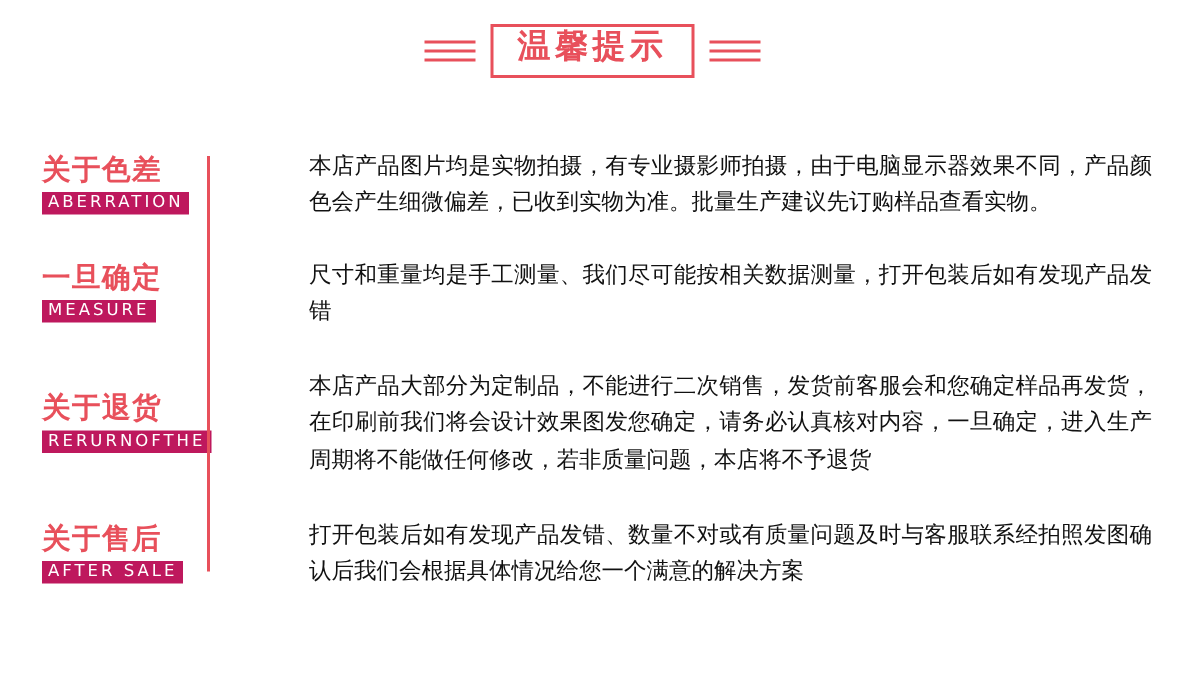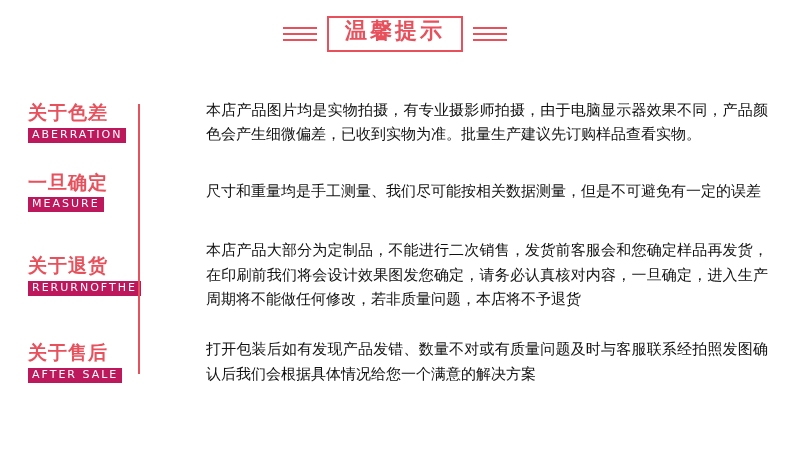--- a/index.html
+++ b/index.html
@@ -184,21 +184,21 @@
         <div class="body-text">本店产品图片均是实物拍摄，有专业摄影师拍摄，由于电脑显示器效果不同，产品颜色会产生细微偏差，已收到实物为准。批量生产建议先订购样品查看实物。</div>
       </div>
     </div>
 
     <div class="row row-size">
       <div class="label-cell">
         <div class="label-cn">一旦确定</div>
         <div class="label-en">MEASURE</div>
       </div>
       <div class="text-cell">
-        <div class="body-text">尺寸和重量均是手工测量、我们尽可能按相关数据测量，但是不可避免有一定的误差</div>
+        <div class="body-text">尺寸和重量均是手工测量、我们尽可能按相关数据测量，打开包装后如有发现产品发错</div>
       </div>
     </div>
 
     <div class="row row-return">
       <div class="label-cell">
         <div class="label-cn">关于退货</div>
         <div class="label-en">RERURNOFTHE</div>
       </div>
       <div class="text-cell">
         <div class="body-text">本店产品大部分为定制品，不能进行二次销售，发货前客服会和您确定样品再发货，在印刷前我们将会设计效果图发您确定，请务必认真核对内容，一旦确定，进入生产周期将不能做任何修改，若非质量问题，本店将不予退货</div>

